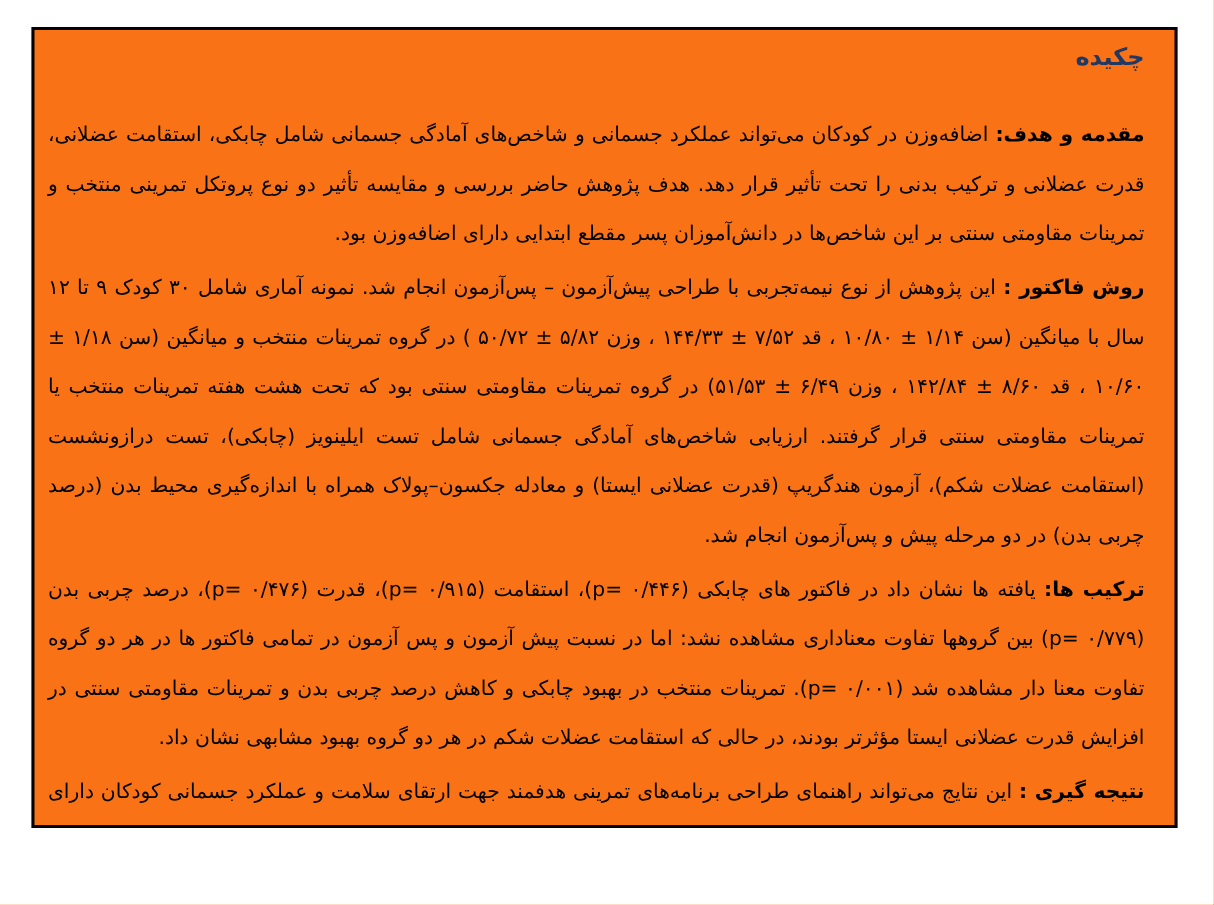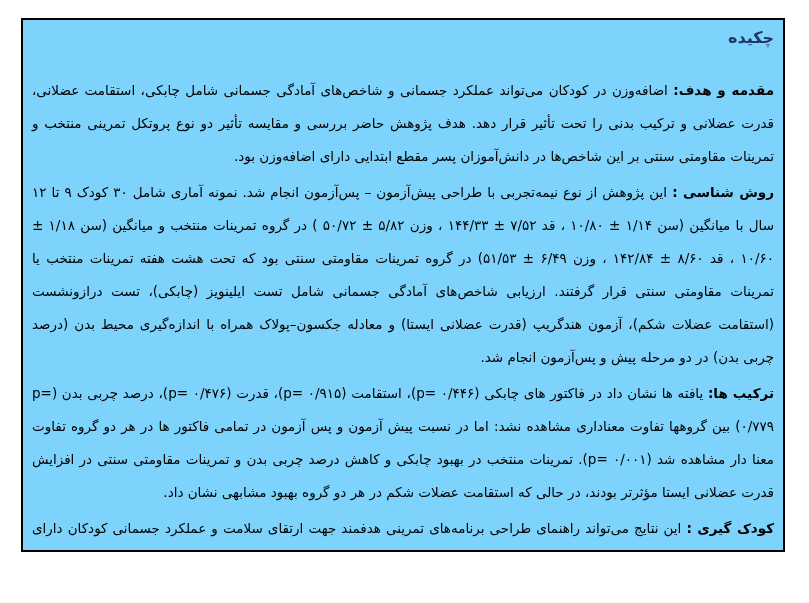--- a/index.html
+++ b/index.html
@@ -17,23 +17,23 @@
   .abstract-box {
     position: absolute;
     left: 21px;
     top: 18px;
     width: 764px;
     height: 534px;
     box-sizing: border-box;
     border: 2px solid #000000;
     direction: rtl;
     unicode-bidi: embed;
-    padding: 5px 9px 0 9px;
+    padding: 5px 20px 0 9px;
     overflow: hidden;
-    background: #7dd3fc;
+    background: #f97316;
   }
   .abstract-heading {
     font-size: 16px;
     font-weight: bold;
     color: #1f3864;
     margin: 3px 0 27px 0;
     text-align: right;
   }
   .abstract-paragraph {
     font-size: 13.5px;
@@ -52,27 +52,27 @@
 <div class="abstract-box">
 
   <div class="abstract-heading">چکیده</div>
 
   <p class="abstract-paragraph">
     <span class="paragraph-lead">مقدمه و هدف:</span>
     <span class="paragraph-text">اضافه‌وزن در کودکان می‌تواند عملکرد جسمانی و شاخص‌های آمادگی جسمانی شامل چابکی، استقامت عضلانی، قدرت عضلانی و ترکیب بدنی را تحت تأثیر قرار دهد. هدف پژوهش حاضر بررسی و مقایسه تأثیر دو نوع پروتکل تمرینی منتخب و تمرینات مقاومتی سنتی بر این شاخص‌ها در دانش‌آموزان پسر مقطع ابتدایی دارای اضافه‌وزن بود.</span>
   </p>
 
   <p class="abstract-paragraph">
-    <span class="paragraph-lead">روش شناسی :</span>
+    <span class="paragraph-lead">روش فاکتور :</span>
     <span class="paragraph-text">این پژوهش از نوع نیمه‌تجربی با طراحی پیش‌آزمون – پس‌آزمون انجام شد. نمونه آماری شامل ۳۰ کودک ۹ تا ۱۲ سال با میانگین (سن ۱/۱۴ ± ۱۰/۸۰ ، قد ۷/۵۲ ± ۱۴۴/۳۳ ، وزن ۵/۸۲ ± ۵۰/۷۲ ) در گروه تمرینات منتخب و میانگین (سن ۱/۱۸ ± ۱۰/۶۰ ، قد ۸/۶۰ ± ۱۴۲/۸۴ ، وزن ۶/۴۹ ± ۵۱/۵۳) در گروه تمرینات مقاومتی سنتی بود که تحت هشت هفته تمرینات منتخب یا تمرینات مقاومتی سنتی قرار گرفتند. ارزیابی شاخص‌های آمادگی جسمانی شامل تست ایلینویز (چابکی)، تست درازونشست (استقامت عضلات شکم)، آزمون هندگریپ (قدرت عضلانی ایستا) و معادله جکسون–پولاک همراه با اندازه‌گیری محیط بدن (درصد چربی بدن) در دو مرحله پیش و پس‌آزمون انجام شد.</span>
   </p>
 
   <p class="abstract-paragraph">
     <span class="paragraph-lead">ترکیب ها:</span>
     <span class="paragraph-text">یافته ها نشان داد در فاکتور های چابکی (p= ۰/۴۴۶)، استقامت (p= ۰/۹۱۵)، قدرت (p= ۰/۴۷۶)، درصد چربی بدن (p= ۰/۷۷۹) بین گروهها تفاوت معناداری مشاهده نشد: اما در نسبت پیش آزمون و پس آزمون در تمامی فاکتور ها در هر دو گروه تفاوت معنا دار مشاهده شد (p= ۰/۰۰۱). تمرینات منتخب در بهبود چابکی و کاهش درصد چربی بدن و تمرینات مقاومتی سنتی در افزایش قدرت عضلانی ایستا مؤثرتر بودند، در حالی که استقامت عضلات شکم در هر دو گروه بهبود مشابهی نشان داد.</span>
   </p>
 
   <p class="abstract-paragraph">
-    <span class="paragraph-lead">کودک گیری :</span>
+    <span class="paragraph-lead">نتیجه گیری :</span>
     <span class="paragraph-text">این نتایج می‌تواند راهنمای طراحی برنامه‌های تمرینی هدفمند جهت ارتقای سلامت و عملکرد جسمانی کودکان دارای اضافه‌وزن باشد.</span>
   </p>
 
 </div>
 
 </body></html>

